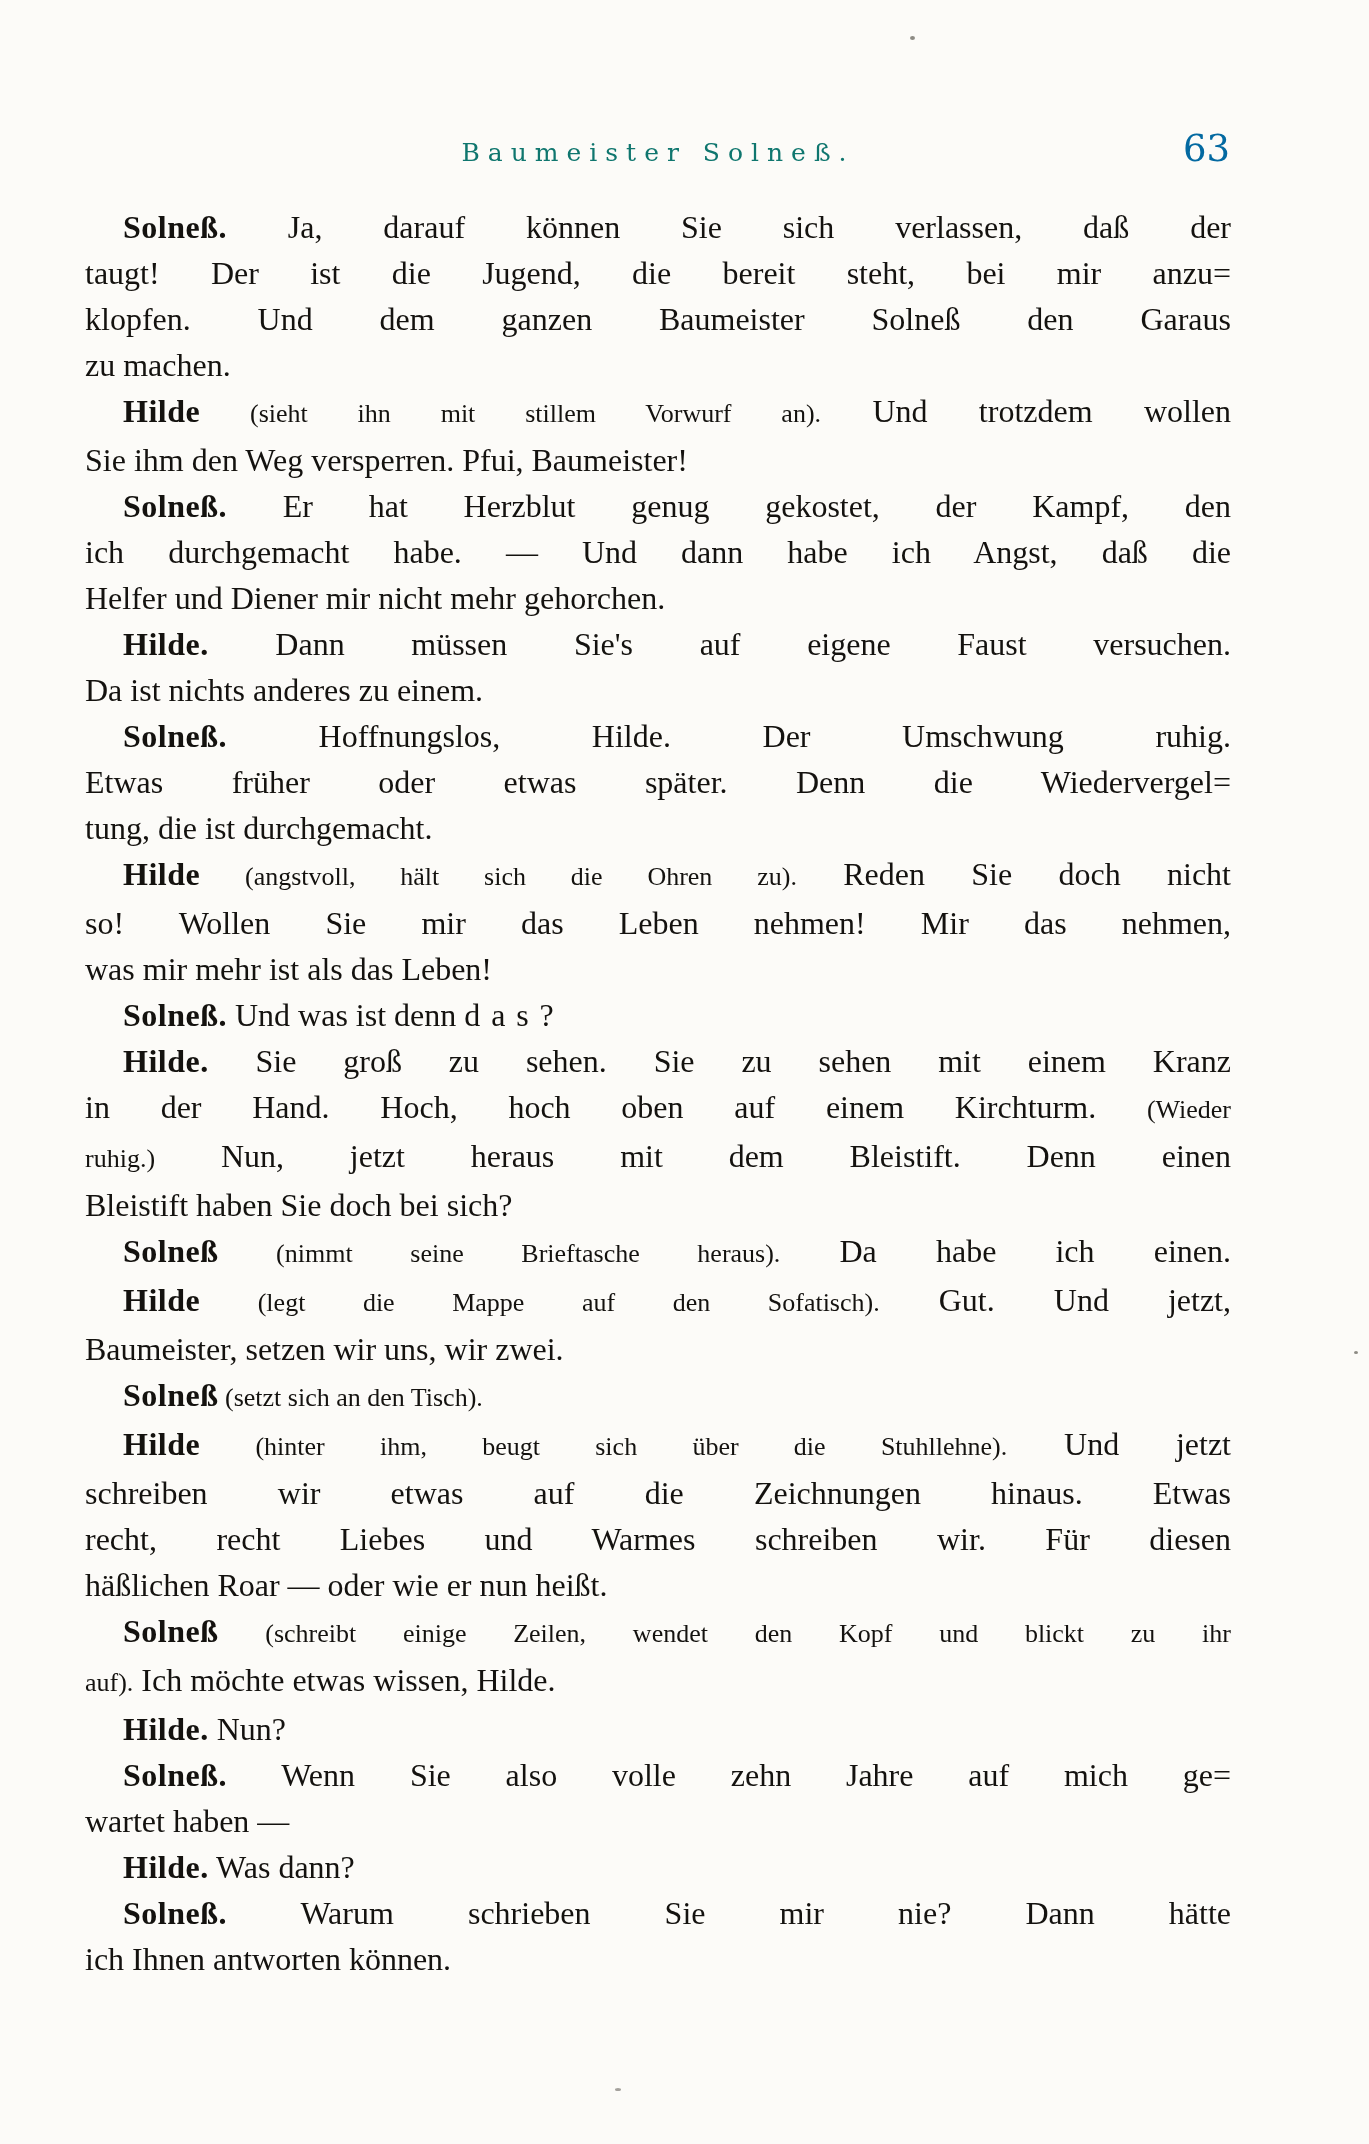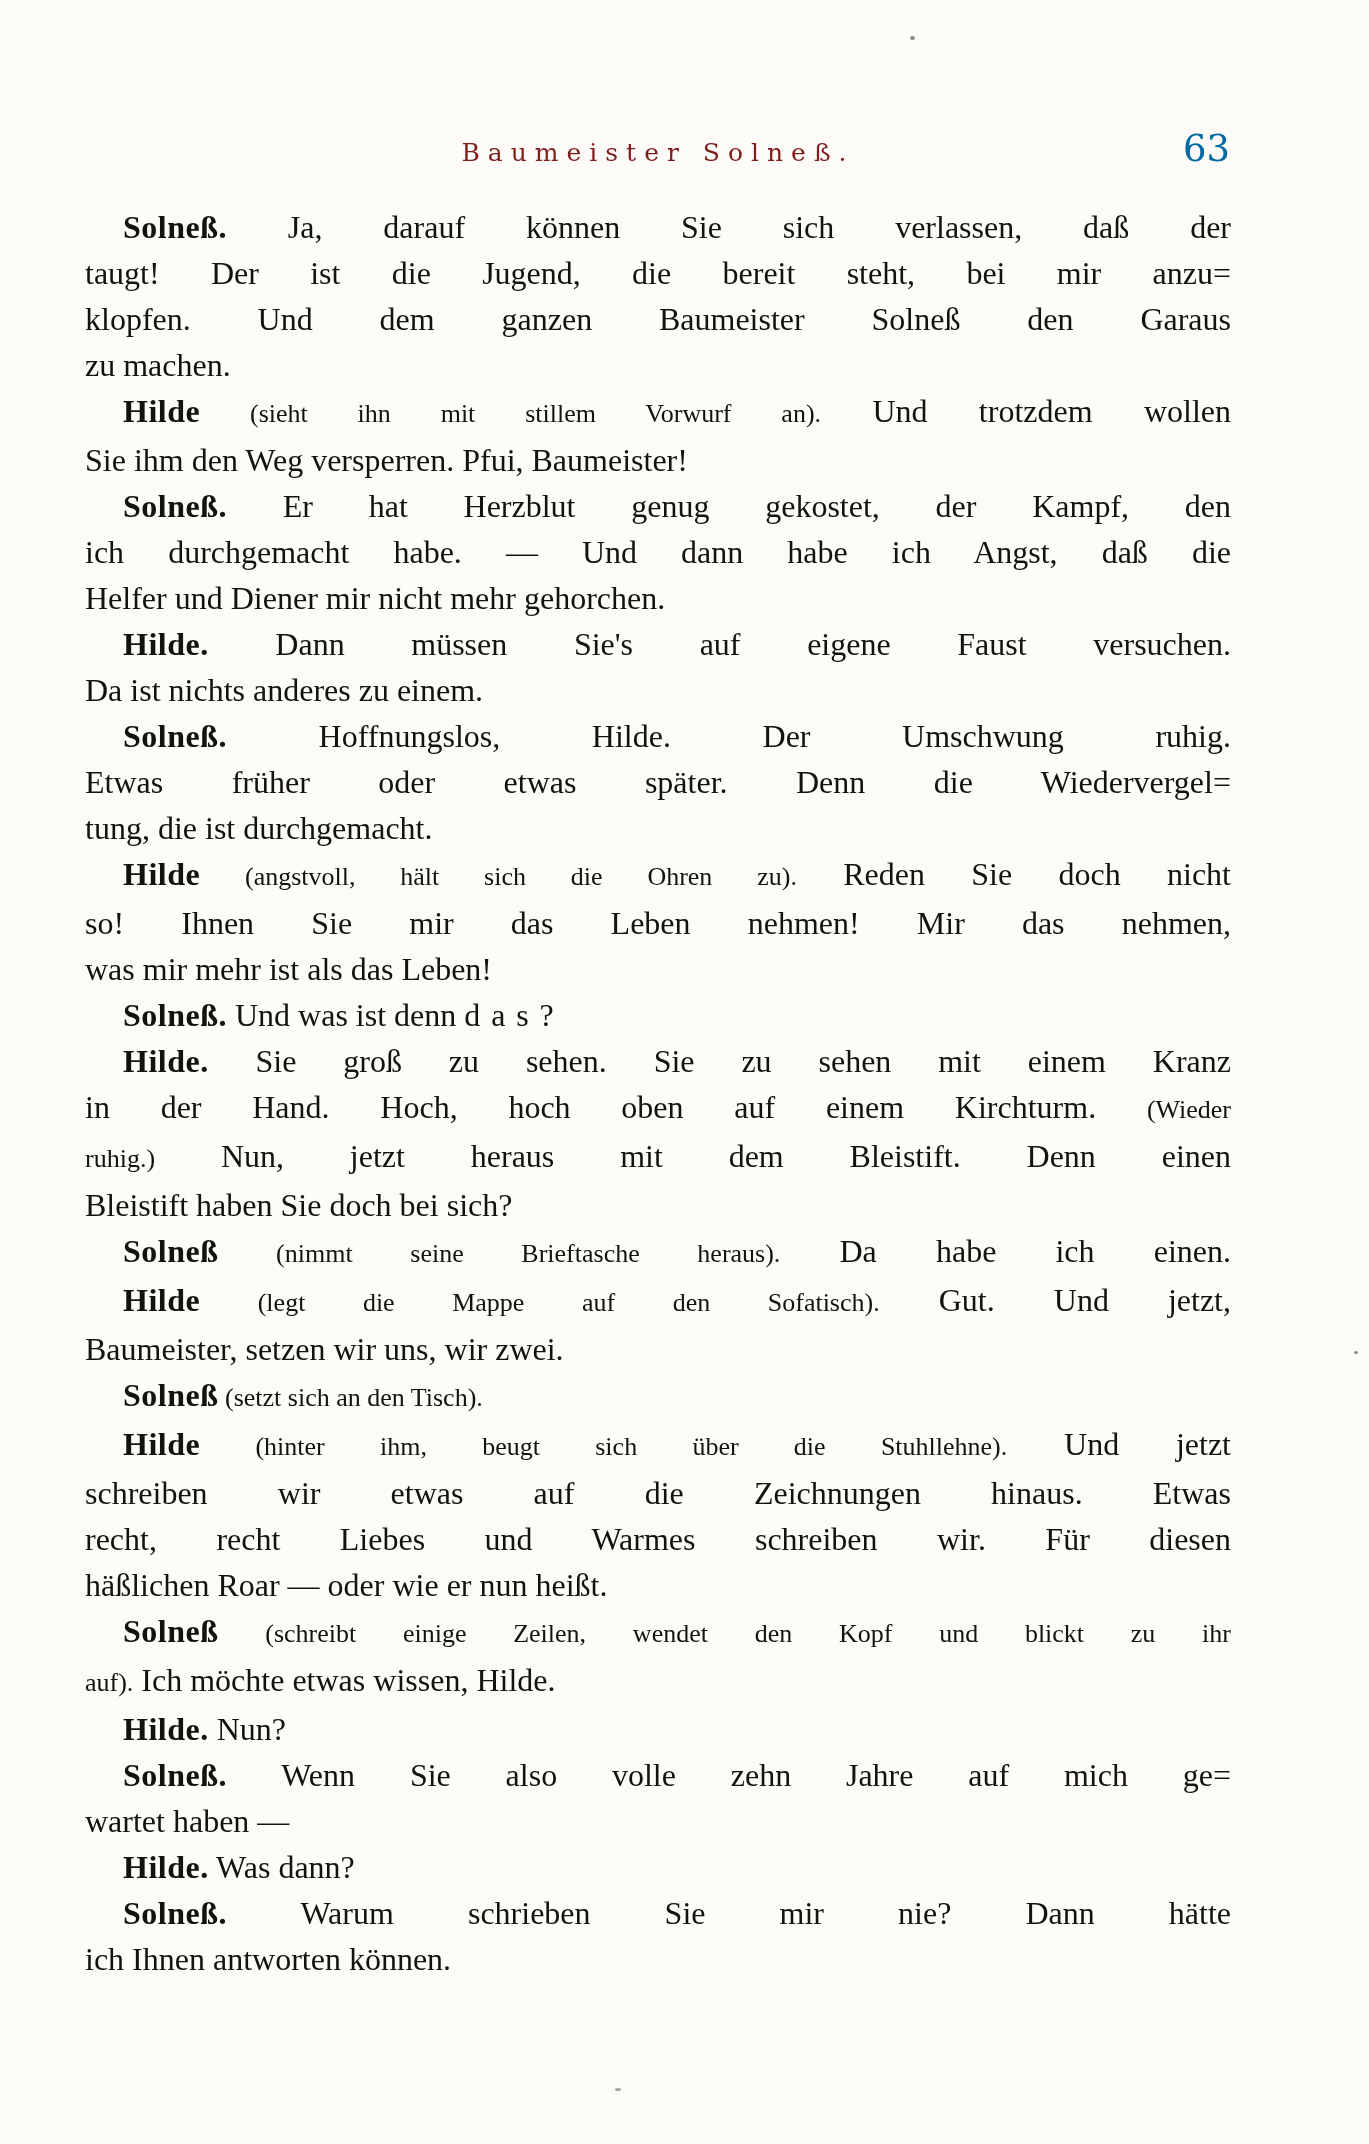--- a/index.html
+++ b/index.html
@@ -10,21 +10,21 @@
     background:#fcfbf8;
     color:#14120f;
     overflow:hidden;
     font-family:"DejaVu Serif","Liberation Serif",serif;
   }
   
   .running-title {
     position:absolute; top:138px; left:85px; width:1146px;
     text-align:center;
     font-size:25px; letter-spacing:0.32em;
-    color:#7f1d1d;
+    color:#0f766e;
     white-space:nowrap;
   }
   .folio {
     position:absolute; top:130px; right:139px;
     font-size:37px; line-height:1;
     color:#0369a1;
   }
   
   .textblock {
     position:absolute; left:85px; top:204px; width:1146px;
@@ -80,21 +80,21 @@
         <div class="line first just"><span class="seg-speaker">Hilde.</span><span class="seg-body"> Dann müssen Sie's auf eigene Faust versuchen.</span></div>
         <div class="line"><span class="seg-body">Da ist nichts anderes zu einem.</span></div>
       </div>
       <div class="para">
         <div class="line first just"><span class="seg-speaker">Solneß.</span><span class="seg-body"> Hoffnungslos, Hilde. Der Umschwung ruhig.</span></div>
         <div class="line just"><span class="seg-body">Etwas früher oder etwas später. Denn die Wiedervergel=</span></div>
         <div class="line"><span class="seg-body">tung, die ist durchgemacht.</span></div>
       </div>
       <div class="para">
         <div class="line first just"><span class="seg-speaker">Hilde</span><span class="seg-stage"> (angstvoll, hält sich die Ohren zu).</span><span class="seg-body"> Reden Sie doch nicht</span></div>
-        <div class="line just"><span class="seg-body">so! Ihnen Sie mir das Leben nehmen! Mir das nehmen,</span></div>
+        <div class="line just"><span class="seg-body">so! Wollen Sie mir das Leben nehmen! Mir das nehmen,</span></div>
         <div class="line"><span class="seg-body">was mir mehr ist als das Leben!</span></div>
       </div>
       <div class="para">
         <div class="line first"><span class="seg-speaker">Solneß.</span><span class="seg-body"> Und was ist denn </span><span class="seg-spaced">das</span><span class="seg-body">?</span></div>
       </div>
       <div class="para">
         <div class="line first just"><span class="seg-speaker">Hilde.</span><span class="seg-body"> Sie groß zu sehen. Sie zu sehen mit einem Kranz</span></div>
         <div class="line just"><span class="seg-body">in der Hand. Hoch, hoch oben auf einem Kirchturm. </span><span class="seg-stage">(Wieder</span></div>
         <div class="line just"><span class="seg-stage">ruhig.)</span><span class="seg-body"> Nun, jetzt heraus mit dem Bleistift. Denn einen</span></div>
         <div class="line"><span class="seg-body">Bleistift haben Sie doch bei sich?</span></div>

